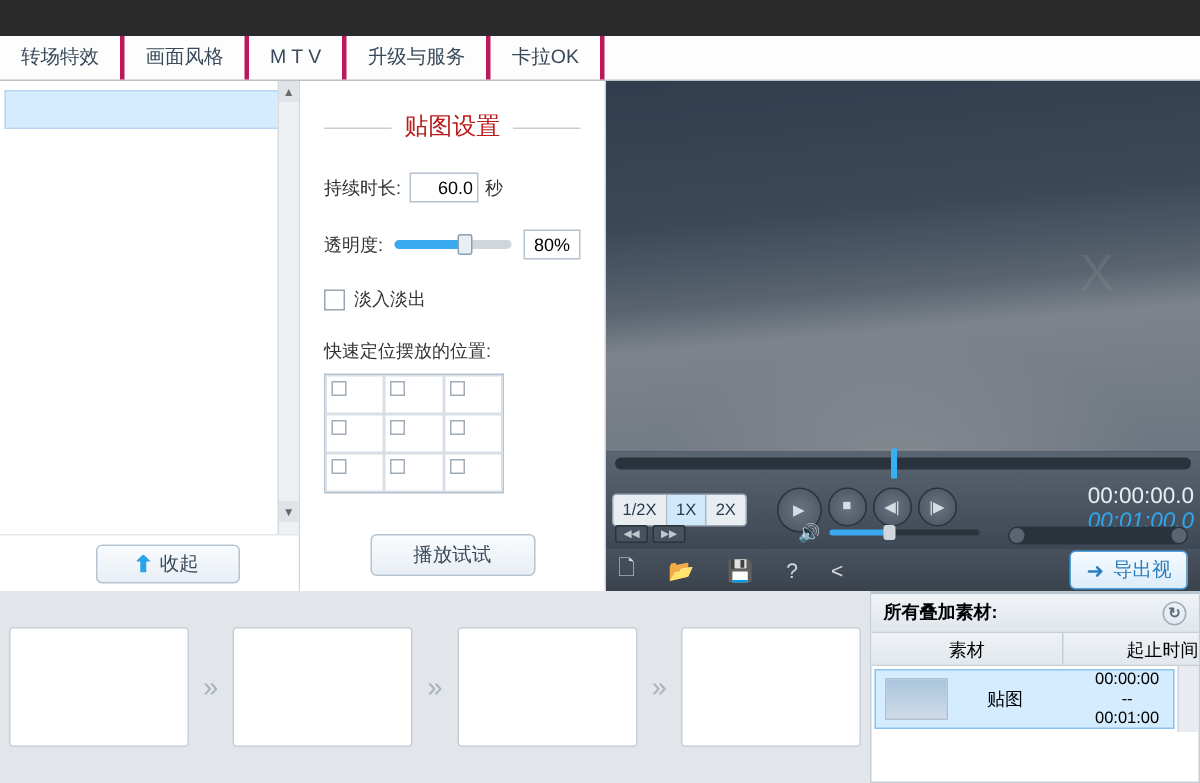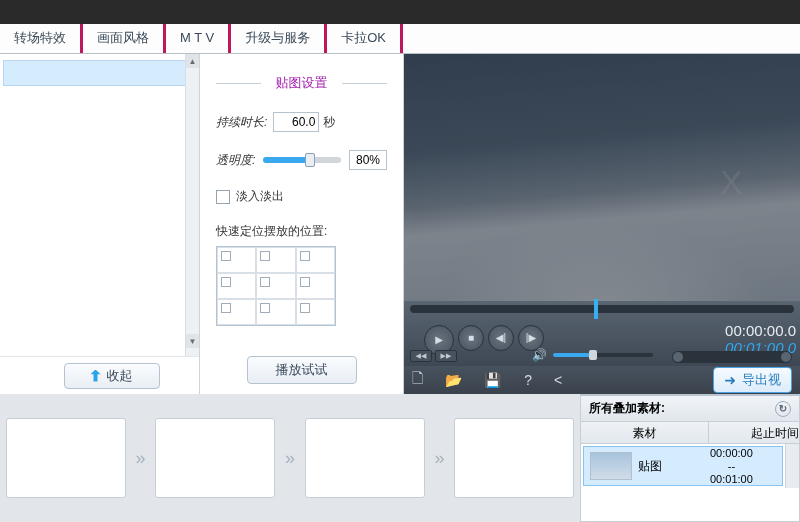--- a/index.html
+++ b/index.html
@@ -17,25 +17,25 @@
 .left .hl { height:26px; background:#d5ecff; margin:6px 3px 0 3px; border:1px solid #b8d6f1; }
 .left .scroll { position:absolute; right:0; top:0; width:14px; height:100%; background:#eef1f4; border-left:1px solid #d8dde2; }
 .left .scroll .up, .left .scroll .down { height:14px; background:#e0e4e8; position:absolute; left:0; right:0; display:flex; align-items:center; justify-content:center; color:#6a6a6a; font-size:8px; }
 .left .scroll .up { top:0; } .left .scroll .down { bottom:46px; }
 .collapse-wrap { position:absolute; bottom:0; left:0; right:0; height:38px; display:flex; justify-content:center; align-items:center; background:#fff; border-top:1px solid #e4e7ea;padding-left:24px; }
 .collapse-btn { width:96px; height:26px; background:linear-gradient(#fafcfe,#e8eef4); border:1px solid #b5c2cf; border-radius:4px; display:flex; align-items:center; justify-content:center; gap:6px; font-size:13px; color:#3a4a5a; cursor:pointer; }
 .collapse-btn .ico { width:10px; height:12px; background:#2aa3e8; clip-path:polygon(50% 0,100% 40%,70% 40%,70% 100%,30% 100%,30% 40%,0 40%); }
 
 
 .mid { width:204px; background:#fff; border-right:1px solid #d0d4d8; padding:20px 16px 0 16px; position:relative; }
-.grp-title { text-align:center; font-size:13px; color:#a21caf; position:relative; margin-bottom:20px; }
+.grp-title { text-align:center; font-size:16px; color:#b91c1c; position:relative; margin-bottom:20px; }
 .grp-title:before,.grp-title:after { content:""; position:absolute; top:50%; width:45px; height:1px; background:#c6ced6; }
 .grp-title:before { left:0; } .grp-title:after { right:0; }
 .row { display:flex; align-items:center; font-size:12px; color:#333; margin-bottom:18px; }
-.row label { white-space:nowrap;font-style:italic; }
+.row label { white-space:nowrap; }
 .num-in { width:46px; height:20px; border:1px solid #b5c2cf; margin:0 4px 0 6px; text-align:right; padding-right:3px; font-size:12px; }
 .slider { flex:1; margin:0 8px; height:6px; background:linear-gradient(90deg,#3aa8ef 60%,#d0d6dc 60%); border-radius:3px; position:relative; }
 .slider .knob { position:absolute; left:60%; top:-4px; width:10px; height:14px; background:#e8eef4; border:1px solid #8aa0b4; border-radius:2px; transform:translateX(-50%); }
 .pct { width:38px; height:20px; border:1px solid #b5c2cf; text-align:center; font-size:12px; }
 .chk { width:14px; height:14px; border:1px solid #96a4b2; background:#fff; margin-right:6px; }
 .grid9 { width:120px; height:80px; border:1px solid #b5c2cf; margin-top:6px; background:#fff; display:grid; grid-template-columns:repeat(3,1fr); grid-template-rows:repeat(3,1fr); }
 .grid9 div { border:1px solid #d8dfe6; position:relative; }
 .grid9 div:before { content:""; position:absolute; top:3px; left:3px; width:8px; height:8px; border:1px solid #a0acb8; }
 .play-btn { position:absolute; bottom:10px; left:50%; transform:translateX(-50%); width:110px; height:28px; background:linear-gradient(#fafcfe,#e8eef4); border:1px solid #b5c2cf; border-radius:4px; font-size:13px; color:#3a4a5a; cursor:pointer; }
 
@@ -82,21 +82,21 @@
 .tl-arr { width:22px; height:30px; display:flex; align-items:center; justify-content:center; color:#a8b2bc; font-size:18px; }
 
 .ov-panel { flex:1; background:#ffffff; border:1px solid #c6ced6; border-top:2px solid #bac4ce; }
 .ov-hdr { height:26px; background:linear-gradient(#f0f4f8,#e0e6ec); display:flex; align-items:center; padding:0 8px; font-size:12px; font-weight:bold; border-bottom:1px solid #c6ced6; }
 .ov-hdr .ref { margin-left:auto; width:16px; height:16px; border:1px solid #a0acb8; border-radius:50%; display:flex; align-items:center; justify-content:center; font-size:10px; color:#5a6a7a; cursor:pointer; }
 .ov-cols { height:22px; display:flex; background:linear-gradient(#eef2f6,#e2e8ee); border-bottom:1px solid #c6ced6; font-size:12px; }
 .ov-cols span:first-child { width:128px; border-right:1px solid #c6ced6; text-align:center; line-height:22px; }
 .ov-cols span:last-child { flex:1; text-align:right; line-height:22px; }
 .ov-row { height:40px; display:flex; align-items:center; background:#d5ecff; border:1px solid #8ac2f0; margin:2px; }
 .ov-row .th { width:42px; height:28px; background:linear-gradient(#a8c4dc,#d0dce8); margin:0 6px; border:1px solid #b0c0d0; }
-.ov-row .nm { width:72px; font-size:12px; }
+.ov-row .nm { width:72px; font-size:12px;margin-left:20px; }
 .ov-row .tm { font-size:11px; line-height:13px; text-align:center; }
 .ov-scroll { width:14px; background:#e8ecf0; border-left:1px solid #d0d6dc; }
 </style>
 </head>
 <body>
 
 <div class="topbar"></div>
 
 <div class="tabs">
   <div class="tab">转场特效</div>
@@ -155,20 +155,25 @@
   </div>
 
   <div class="right">
     <div class="preview">
       <div class="wm"><span>X</span><small></small></div>
     </div>
     <div class="ctrl">
       <div class="seek">
           <div class="pos"></div>
         </div>
+      <div class="speed">
+        <span>1/2X</span>
+        <span class="act">1X</span>
+        <span>2X</span>
+      </div>
       <div class="pbtns">
         <div class="cir big">▶</div>
         <div class="cir">■</div>
         <div class="cir">◀|</div>
         <div class="cir">|▶</div>
       </div>
       <div class="tc">
         <div class="a">00:00:00.0</div>
         <div class="b">00:01:00.0</div>
       </div>

